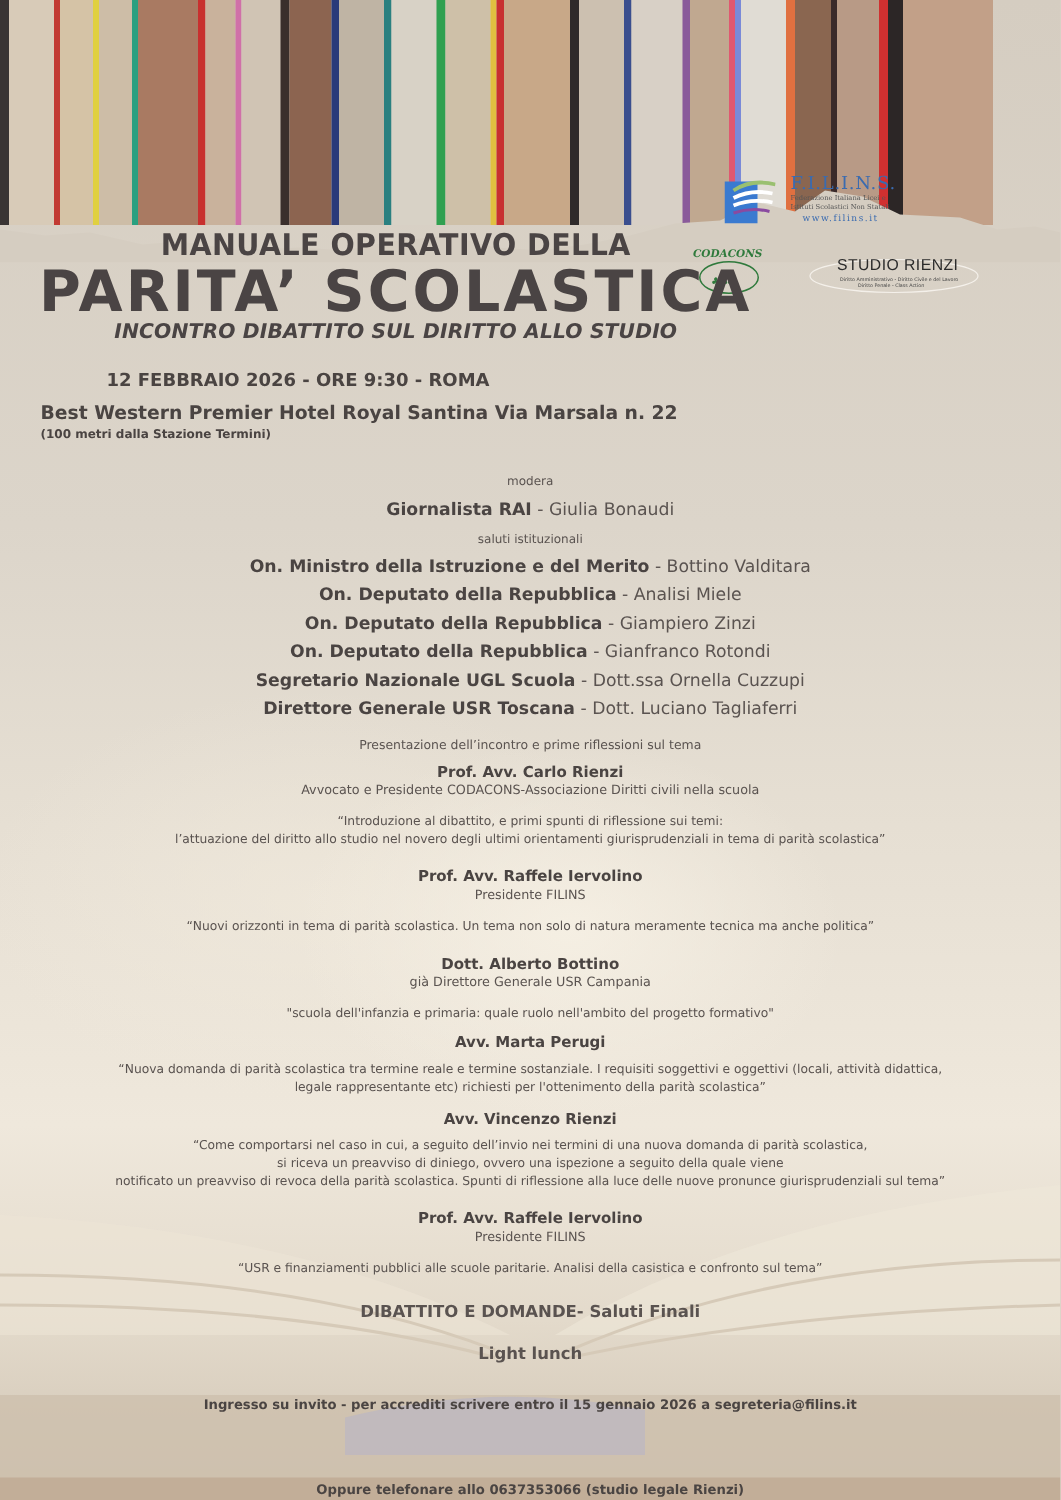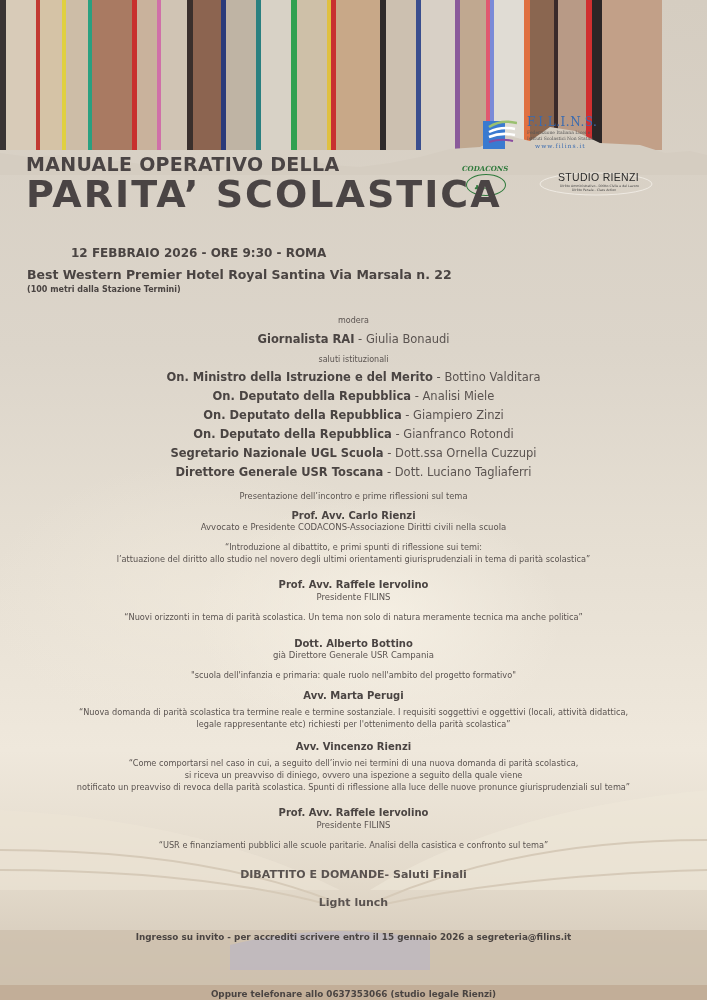--- a/index.html
+++ b/index.html
@@ -42,21 +42,21 @@
   .codacons-oval { position: absolute; left: 4px; top: 10px; width: 40px; height: 22px; border: 1px solid #2f7a3c; border-radius: 50%; }
   .codacons-trees { position: absolute; left: 12px; top: 20px; font-size: 7px; color: #2f7a3c; letter-spacing: -1px; }
 
   .logo-rienzi { position: absolute; left: 538px; top: 168px; width: 120px; height: 30px; }
   .rienzi-swoosh { position: absolute; left: 0; top: 0; width: 120px; height: 30px; }
   .rienzi-name { position: absolute; left: 20px; top: 3px; font-family: "Liberation Sans", sans-serif; font-size: 10.5px; color: #2b2b2b; letter-spacing: 0.3px; }
   .rienzi-sub { position: absolute; font-size: 3.2px; color: #444; white-space: nowrap; }
   .rienzi-sub.l1 { left: 22px; top: 16px; }
   .rienzi-sub.l2 { left: 34px; top: 20px; }
 
-  .heading { position: absolute; left: 26px; top: 152px; color: #4a4444; }
+  .heading { position: absolute; left: 26px; top: 152px; color: #4a4444; text-align: center; }
   .h-line1 { font-family: "DejaVu Sans", sans-serif; font-weight: bold; font-size: 19px; letter-spacing: 0.3px; transform: scaleY(1.05); transform-origin: left top; }
   .h-line2 { font-family: "DejaVu Sans", sans-serif; font-weight: bold; font-size: 38px; line-height: 40px; letter-spacing: 2px; margin-top: 0px; }
   .h-line3 { font-family: "DejaVu Sans", sans-serif; font-weight: bold; font-style: italic; font-size: 13.5px; letter-spacing: 0.1px; margin-top: -1px; }
 
   .when { position: absolute; left: 27px; top: 246px; font-weight: bold; font-size: 12px; color: #4a4442; margin-left: 44px; }
   .where { position: absolute; left: 27px; top: 267px; font-weight: bold; font-size: 12.5px; color: #4a4442; }
   .near { position: absolute; left: 27px; top: 285px; font-weight: bold; font-size: 8px; color: #4a4442; }
   .small-label { font-size: 8px; color: #5a5350; }
   .role-line { font-size: 11.5px; color: #4a4442; line-height: 19px; }
   .role-line b { font-weight: bold; }
@@ -159,20 +159,21 @@
     <ellipse cx="58" cy="16" rx="56" ry="11" stroke="#f4f0ea" stroke-width="0.8" fill="none"></ellipse>
   </svg>
   <div class="rienzi-name">STUDIO RIENZI</div>
   <div class="rienzi-sub l1">Diritto Amministrativo - Diritto Civile e del Lavoro</div>
   <div class="rienzi-sub l2">Diritto Penale - Class Action</div>
 </div>
 
 <div class="heading">
   <div class="h-line1">MANUALE OPERATIVO DELLA</div>
   <div class="h-line2">PARITA’ SCOLASTICA</div>
+  <div class="h-line3">INCONTRO DIBATTITO SUL DIRITTO ALLO STUDIO</div>
 </div>
 <div class="when">12 FEBBRAIO 2026 - ORE 9:30 - ROMA</div>
 <div class="where">Best Western Premier Hotel Royal Santina Via Marsala n. 22</div>
 <div class="near">(100 metri dalla Stazione Termini)</div>
 
 <div class="abs small-label" style="top:316px">modera</div>
 <div class="abs role-line" style="top:330px">
   <b>Giornalista RAI</b><span class="name"> - Giulia Bonaudi</span>
 </div>
 

